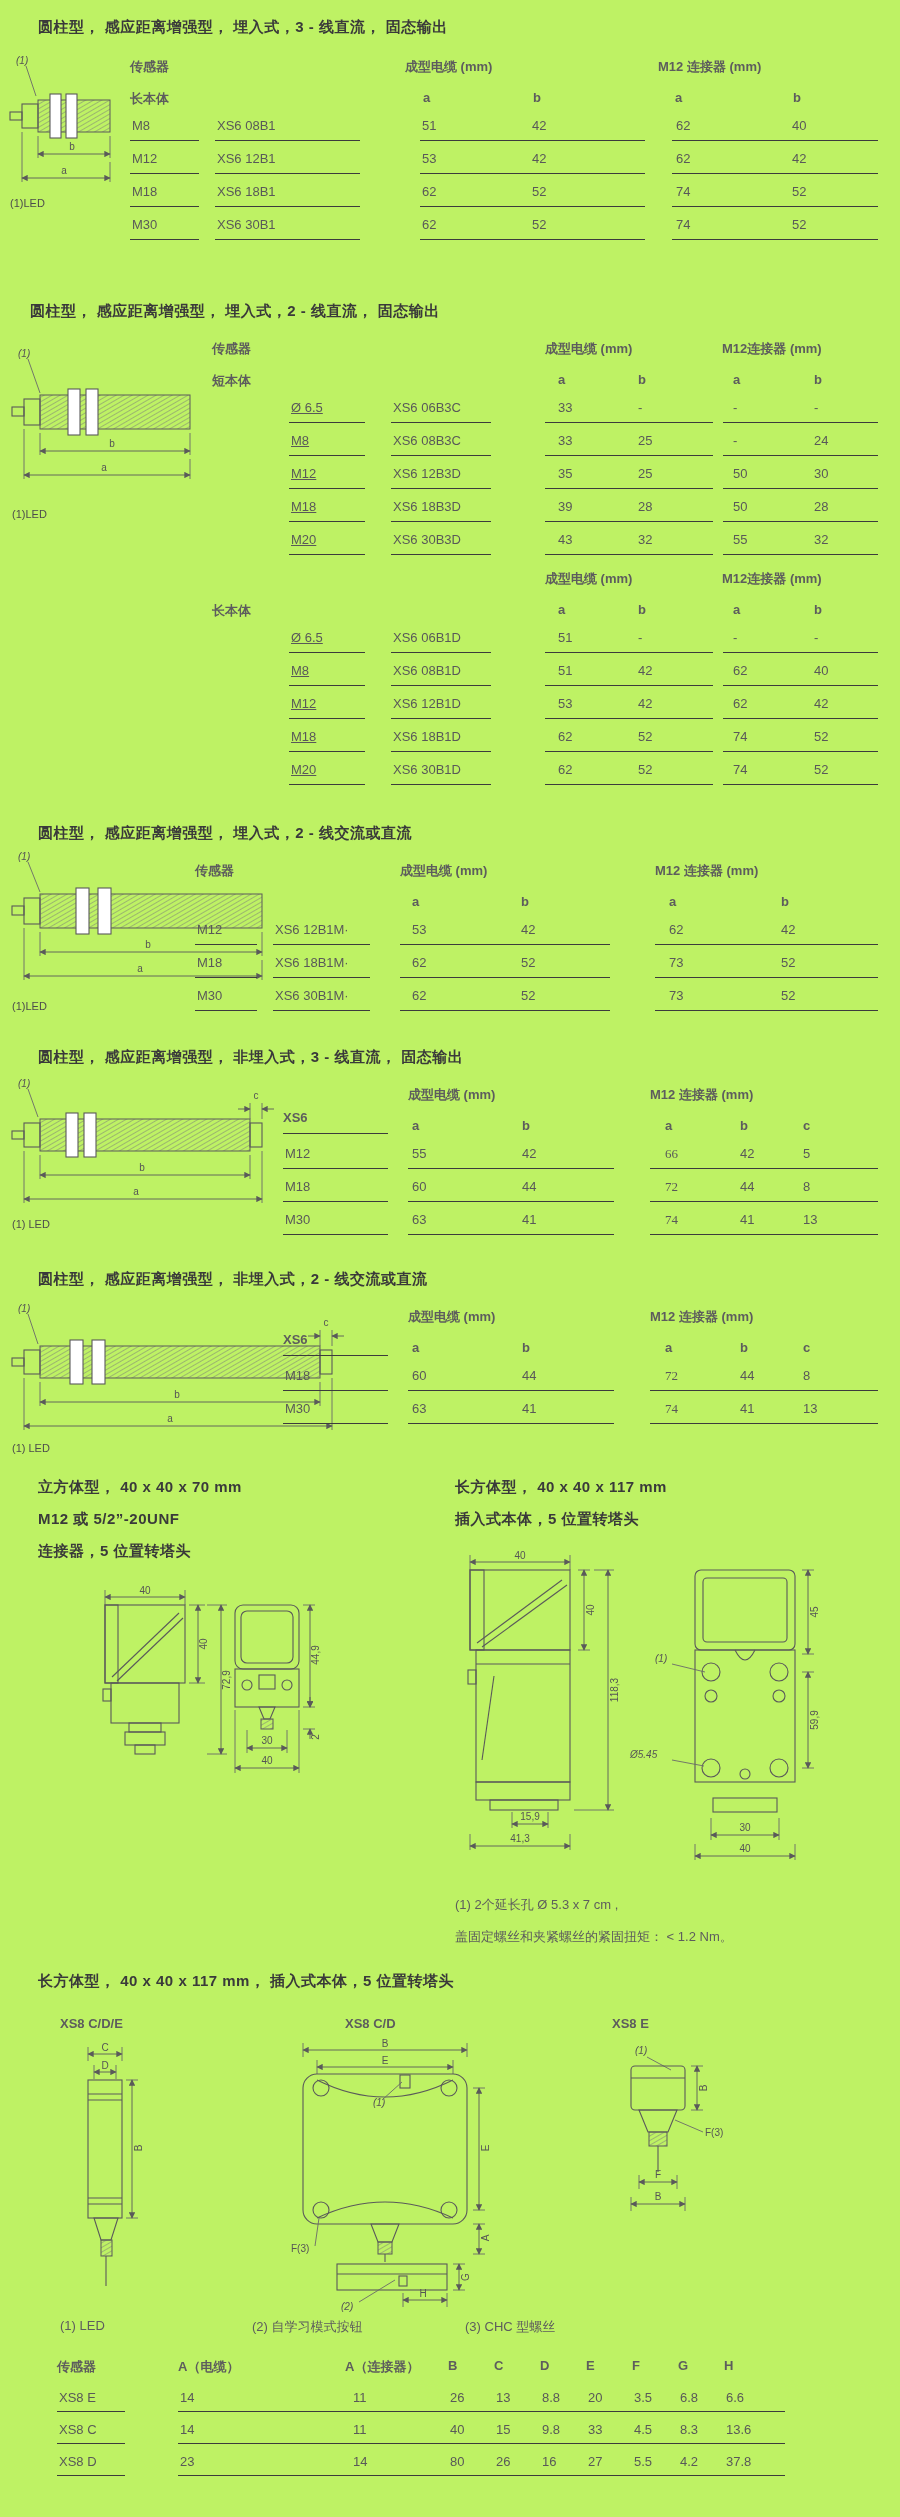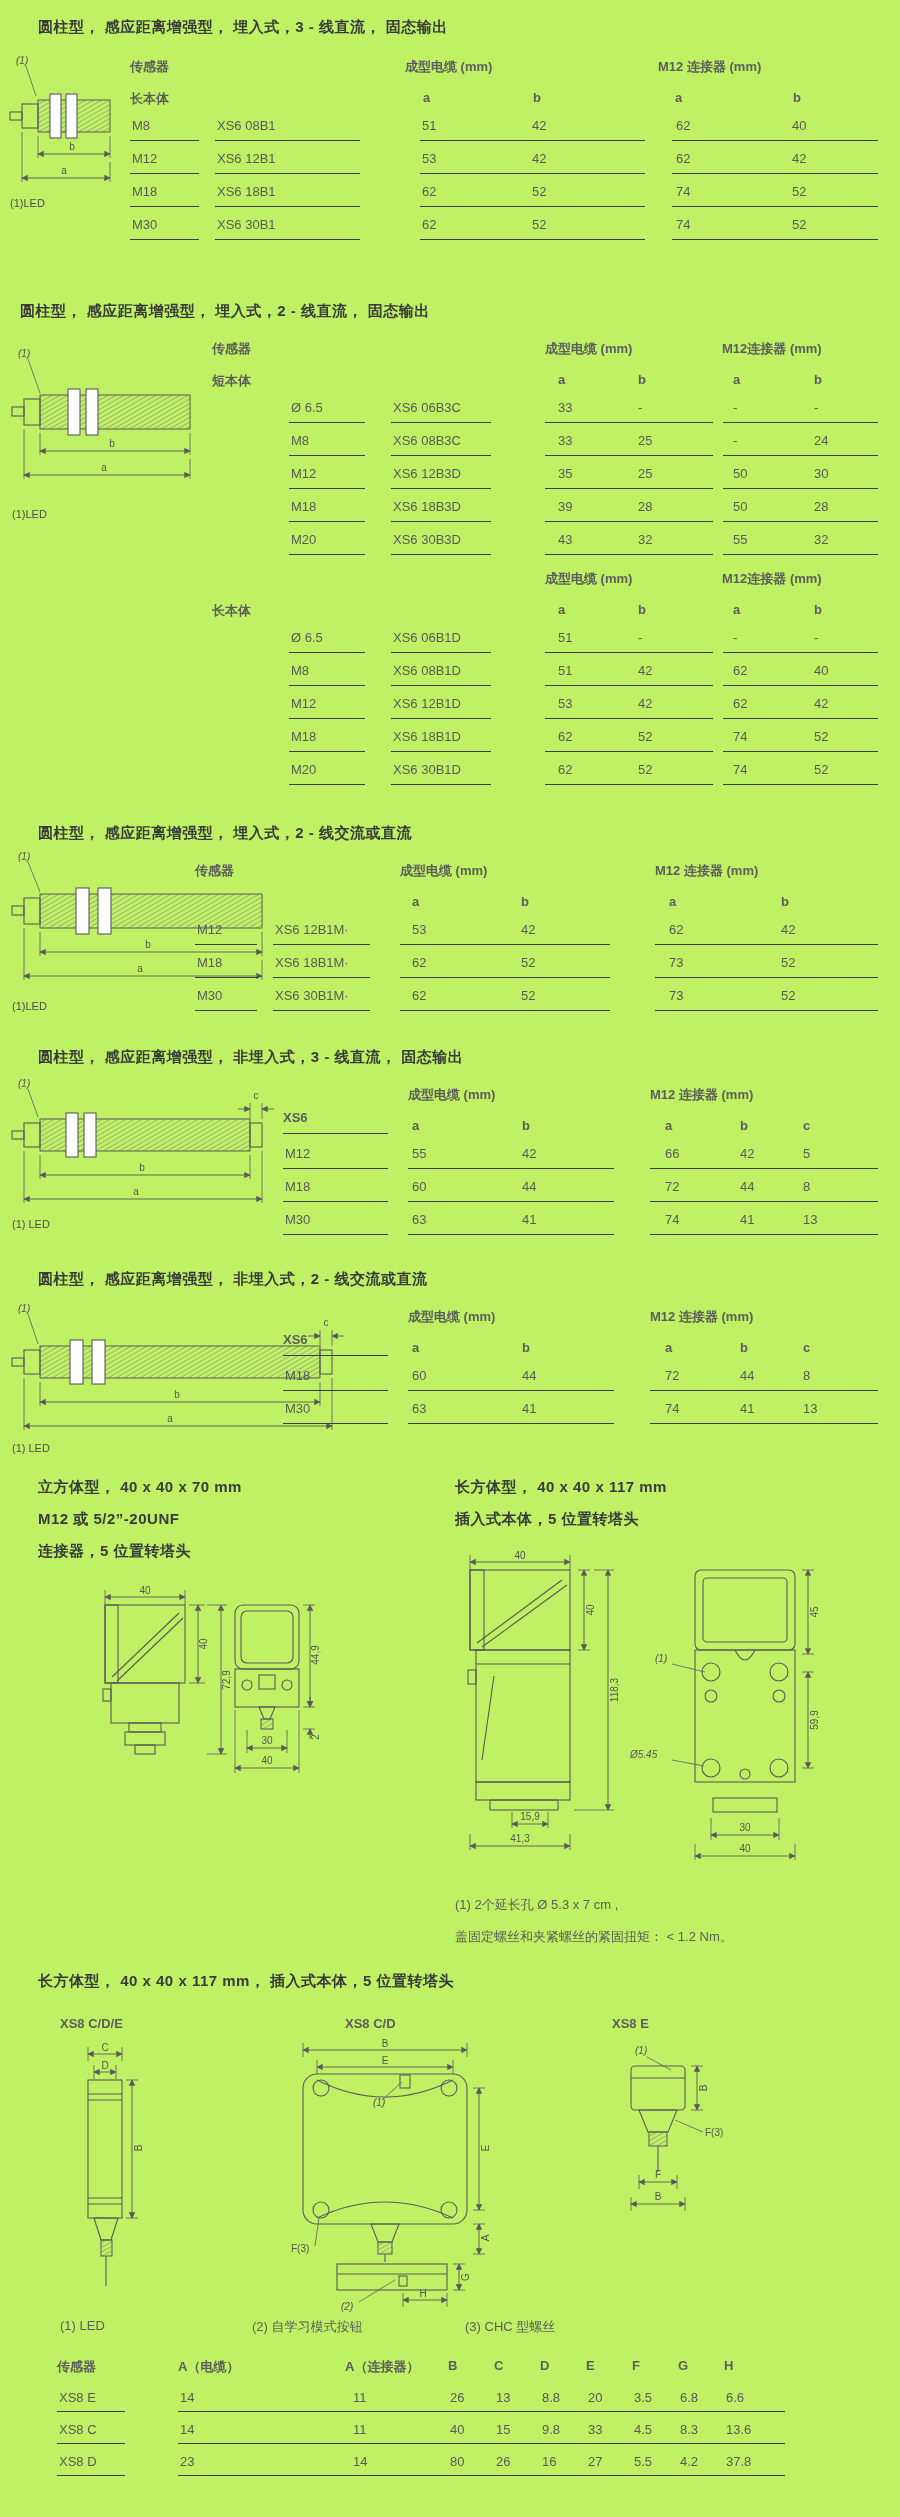--- a/index.html
+++ b/index.html
@@ -14,40 +14,40 @@
   .trow{display:grid;height:33px;}
   .tcell{box-sizing:border-box;font-size:13px;color:#595959;border-bottom:1px solid #3c3c3c;
          padding:10px 0 0 2px;white-space:nowrap;}
   
   .t1 .trow{grid-template-columns:85px 205px 110px 115px 145px 88px;}
   .t1 .tcell:nth-child(1){margin-right:16px;}
   .t1 .tcell:nth-child(2){margin-right:60px;}
   .t1 .tcell:nth-child(5){margin-left:27px;padding-left:4px;}
   
   .t2 .trow{grid-template-columns:102px 154px 90px 88px 85px 70px;}
-  .t2 .tcell:nth-child(1){margin-right:26px;}
+  .t2 .tcell:nth-child(1){margin-right:26px;text-decoration:underline;}
   .t2 .tcell:nth-child(2){margin-right:54px;}
   .t2 .tcell:nth-child(3){padding-left:13px;}
   .t2 .tcell:nth-child(4){margin-right:10px;padding-left:3px;}
   .t2 .tcell:nth-child(5){padding-left:10px;}
   .t2 .tcell:nth-child(6){padding-left:6px;}
   
   .t3 .trow{grid-template-columns:78px 127px 110px 113px 145px 110px;}
   .t3 .tcell:nth-child(1){margin-right:16px;}
   .t3 .tcell:nth-child(2){margin-right:30px;}
   .t3 .tcell:nth-child(3){padding-left:12px;}
   .t3 .tcell:nth-child(4){margin-right:13px;padding-left:11px;}
   .t3 .tcell:nth-child(5){margin-left:32px;padding-left:14px;}
   .t3 .tcell:nth-child(6){padding-left:13px;}
   
   .t4 .trow{grid-template-columns:125px 108px 112px 110px 63px 77px;}
   .t4 .tcell:nth-child(1){margin-right:20px;}
   .t4 .tcell:nth-child(2){padding-left:4px;}
   .t4 .tcell:nth-child(3){margin-right:14px;padding-left:6px;}
-  .t4 .tcell:nth-child(4){margin-left:22px;padding-left:15px;}
+  .t4 .tcell:nth-child(4){margin-left:22px;padding-left:15px;font-family:Liberation Serif, serif;}
   .t4 .tcell:nth-child(5){padding-left:2px;}
   .t4 .tcell:nth-child(6){padding-left:2px;}
   
   .t8 .trow{grid-template-columns:121px 167px 103px 46px 46px 46px 46px 46px 46px 61px;height:32px;}
   .t8 .tcell:nth-child(1){margin-right:53px;}
   .t8 .tcell:nth-child(3){padding-left:8px;}
   .xs6u{display:inline-block;width:105px;border-bottom:1px solid #3c3c3c;padding-bottom:8px;}
   
   svg{overflow:visible;}
   .ln{stroke:#5a5a5a;stroke-width:1.1;fill:none;}
@@ -134,21 +134,21 @@
         <div class="tcell">M30</div>
         <div class="tcell">XS6 30B1</div>
         <div class="tcell">62</div>
         <div class="tcell">52</div>
         <div class="tcell">74</div>
         <div class="tcell">52</div>
       </div>
     </div>
 
 
-<div class="abs title" style="left:20px;top:302px">圆柱型， 感应距离增强型， 埋入式，2 - 线直流， 固态输出</div>
+<div class="abs title" style="left:30px;top:302px">圆柱型， 感应距离增强型， 埋入式，2 - 线直流， 固态输出</div>
 
 <svg class="abs" style="left:10px;top:345px" width="195" height="152" viewBox="0 0 195 152">
   <text class="ct" x="8" y="12">(1)</text>
   <line class="tick" x1="18" y1="14" x2="30" y2="48"></line>
   <rect class="ln" x="2" y="62" width="12" height="9"></rect>
   <rect class="ln" x="14" y="54" width="16" height="26"></rect>
   <rect class="lnh" x="30" y="50" width="150" height="34"></rect>
   <rect class="lnw" x="58" y="44" width="12" height="46"></rect>
   <rect class="lnw" x="76" y="44" width="12" height="46"></rect>
   <line class="tick" x1="30" y1="88" x2="30" y2="110"></line>

